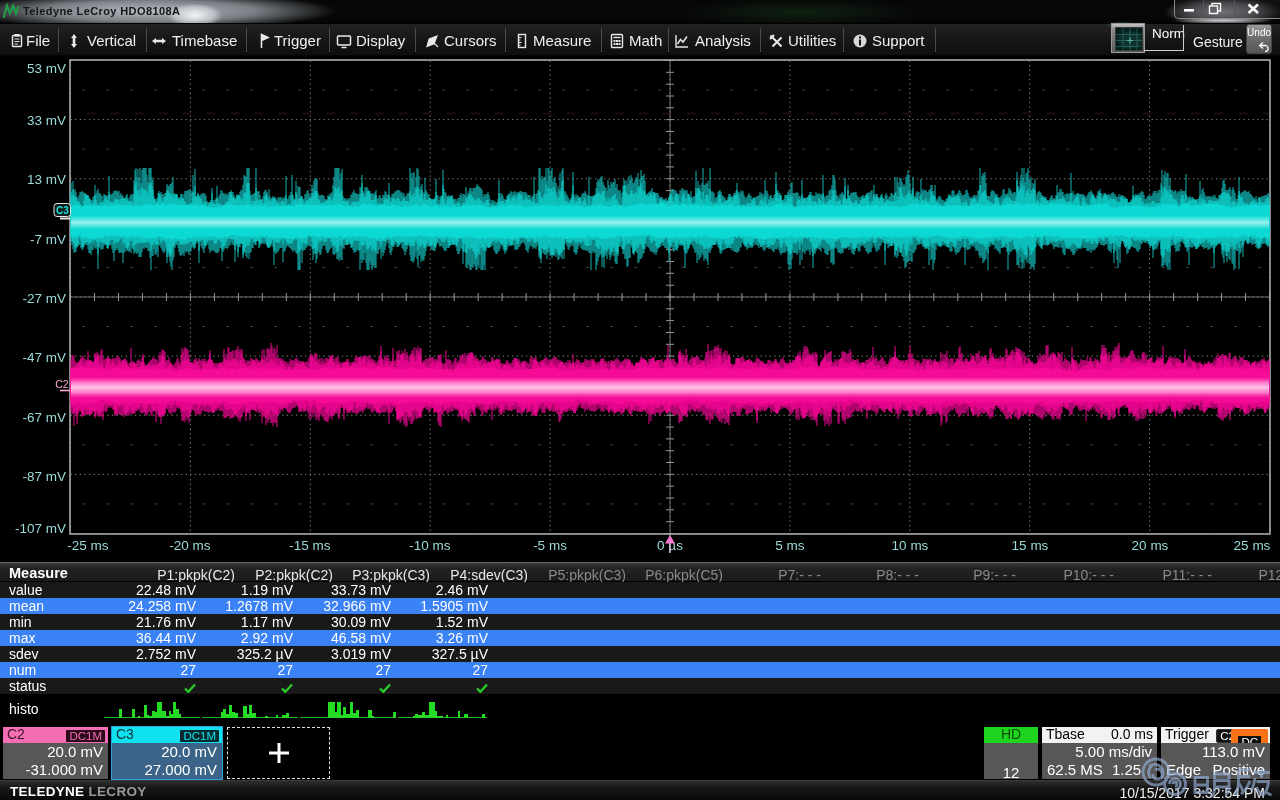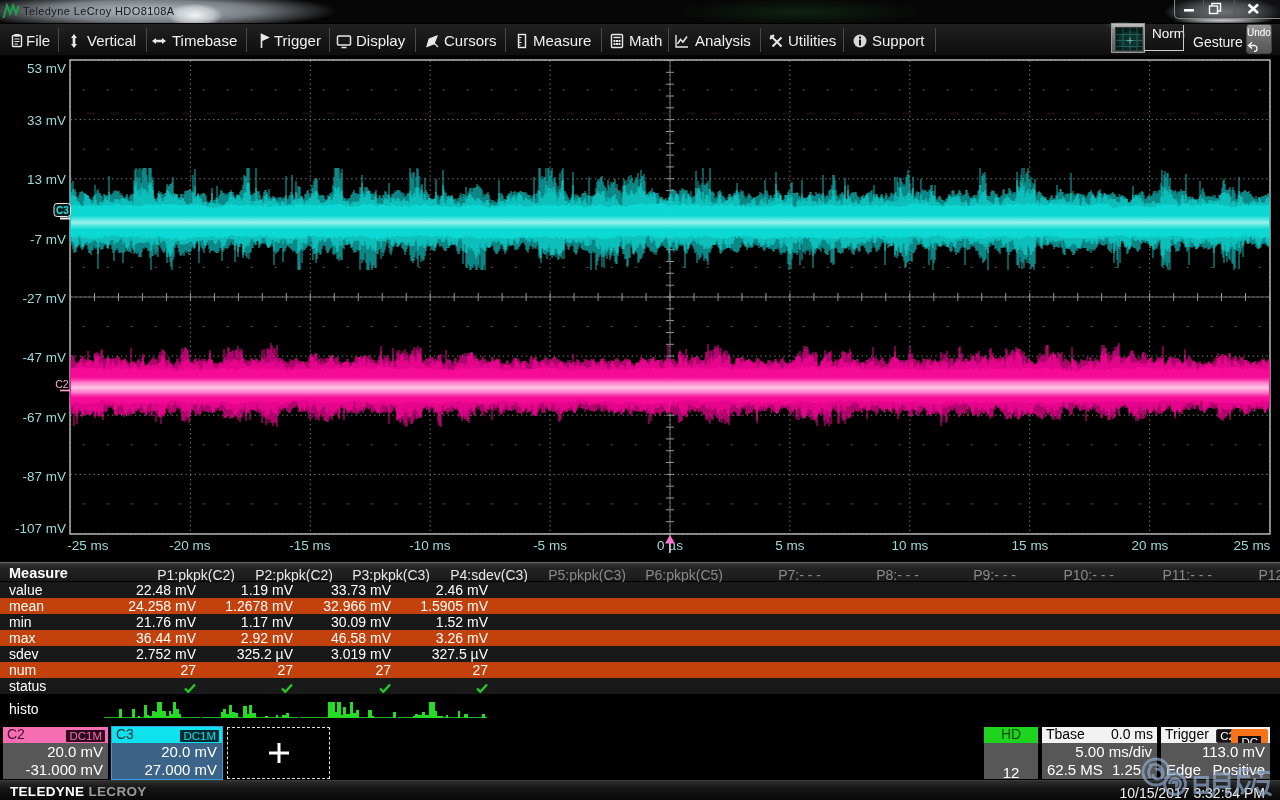--- a/index.html
+++ b/index.html
@@ -9,35 +9,35 @@
 #titlebar .cloud{position:absolute;left:-60px;top:-16px;width:500px;height:54px;
  background:radial-gradient(ellipse 50% 46% at 42% 50%,rgba(188,195,200,.97) 0%,rgba(150,158,165,.8) 42%,rgba(60,65,70,0) 75%)}
 #titlebar .cloud2{position:absolute;left:160px;top:2px;width:70px;height:30px;border-radius:50%;
  background:radial-gradient(ellipse 50% 50% at 50% 45%,rgba(245,248,250,.95) 0%,rgba(225,230,235,.55) 55%,rgba(60,65,70,0) 80%)}
 #titlebar .cloudR{position:absolute;left:1148px;top:-8px;width:150px;height:40px;
  background:radial-gradient(ellipse 50% 50% at 50% 50%,rgba(235,240,245,.75) 0%,rgba(200,208,215,.5) 45%,rgba(60,65,70,0) 78%)}
 #titlebar .glowline{position:absolute;left:1162px;top:17px;width:120px;height:7px;
  background:radial-gradient(ellipse 50% 50% at 50% 50%,rgba(255,255,255,.6) 0%,rgba(255,255,255,.2) 55%,rgba(255,255,255,0) 85%)}
 #titlebar .greenhaze{position:absolute;left:620px;top:-8px;width:360px;height:40px;
  background:radial-gradient(ellipse 50% 50% at 50% 50%,rgba(35,95,45,.30) 0%,rgba(0,0,0,0) 70%)}
-#title-text{position:absolute;left:23px;top:5px;font-size:11px;letter-spacing:.4px;color:#14171a;font-weight:400}
+#title-text{position:absolute;left:23px;top:5px;font-size:11px;letter-spacing:.4px;color:#14171a;font-weight:700}
 
 #menubar{position:absolute;left:0;top:23px;width:1280px;height:33px;
  background:linear-gradient(#222,#161616 55%,#0e0e0e);border-top:1px solid #000;border-bottom:1px solid #050505}
 .mi{position:absolute;top:0;height:32px;color:#efefef;font-size:15px}
 .mi .lab{position:absolute;top:8px}
 .msep{position:absolute;top:4px;width:1px;height:24px;background:#4a4a4a}
 .icon{position:absolute;top:9px}
 
 #measure{position:absolute;left:0;top:562px;width:1280px;height:160px;color:#fff;font-size:14px}
 #mhead{position:absolute;left:0;top:0;width:1280px;height:19px;background:linear-gradient(#3a3a3a,#232323 30%,#1a1a1a);border-top:1px solid #6a6a6a}
 #mhead b{position:absolute;left:9px;top:2px;font-size:14.5px;font-weight:bold;color:#fff}
 .mh{position:absolute;top:4px;width:120px;text-align:right;color:#e8e8e8}
 .mh.dim{color:#8a8a8a}
-.mrow{position:absolute;left:0;width:1280px;height:16px;background:#c2410c}
+.mrow{position:absolute;left:0;width:1280px;height:16px;background:#3b82f6}
 .mrow.alt{background:#191919}
 .mlab{position:absolute;left:9px;top:0px}
 .mv{position:absolute;top:0px}
 #histrow{position:absolute;left:0;top:139px;width:1280px;height:20px}
 
 .chbox{position:absolute;top:727px;height:52px;font-size:15px}
 .chhdr{position:absolute;left:0;top:0;width:100%;height:16px;font-weight:normal;font-size:14px;line-height:15px}
 .chbody{position:absolute;left:0;top:16px;width:100%;height:36px;background:#575757;color:#fff;text-align:right}
 .chbody div{padding-right:5px;line-height:17.5px}
 .badge{position:absolute;right:2px;top:1.5px;font-size:11.5px;font-weight:normal;padding:0 3px;border-radius:2px;line-height:12px}
@@ -186,21 +186,21 @@
           </g>
   <ellipse cx="14" cy="12" rx="12" ry="9" fill="rgba(110,220,200,.10)"></ellipse>
         </svg>
  </div>
 </div>
 <div style="position:absolute;left:1152px;top:26px;color:#fff;font-size:13.5px">Norm</div>
 <div style="position:absolute;left:1144px;top:50px;width:39px;height:1px;background:#cfcfcf"></div>
 <div style="position:absolute;left:1183px;top:25px;width:1px;height:26px;background:#cfcfcf"></div>
 <div style="position:absolute;left:1193px;top:34px;color:#f2f2f2;font-size:14px">Gesture</div>
 <div style="position:absolute;left:1246px;top:24px;width:26px;height:30px;border-radius:3px;
- background:linear-gradient(#9a9a9a,#6e6e6e 45%,#555);border:1px solid #444;text-align:left">
+ background:linear-gradient(#9a9a9a,#6e6e6e 45%,#555);border:1px solid #444;text-align:right">
  <div style="font-size:10px;color:#fff;margin-top:2px">Undo</div>
  <svg width="13" height="10" viewBox="0 0 13 10">
         <path d="M2.5 3.5 H8 A3.2 3.2 0 0 1 8 9.5 H7" fill="none" stroke="#fff" stroke-width="1.3"></path>
         <path d="M5 0.5 L1.5 3.5 L5 6.5" fill="none" stroke="#fff" stroke-width="1.3"></path>
       </svg>
 </div>
 
 <svg id="plot" style="position:absolute;left:0;top:0" width="1280" height="560" viewBox="0 0 1280 560">
 <defs>
 <linearGradient id="cg" x1="0" y1="0" x2="0" y2="1">

